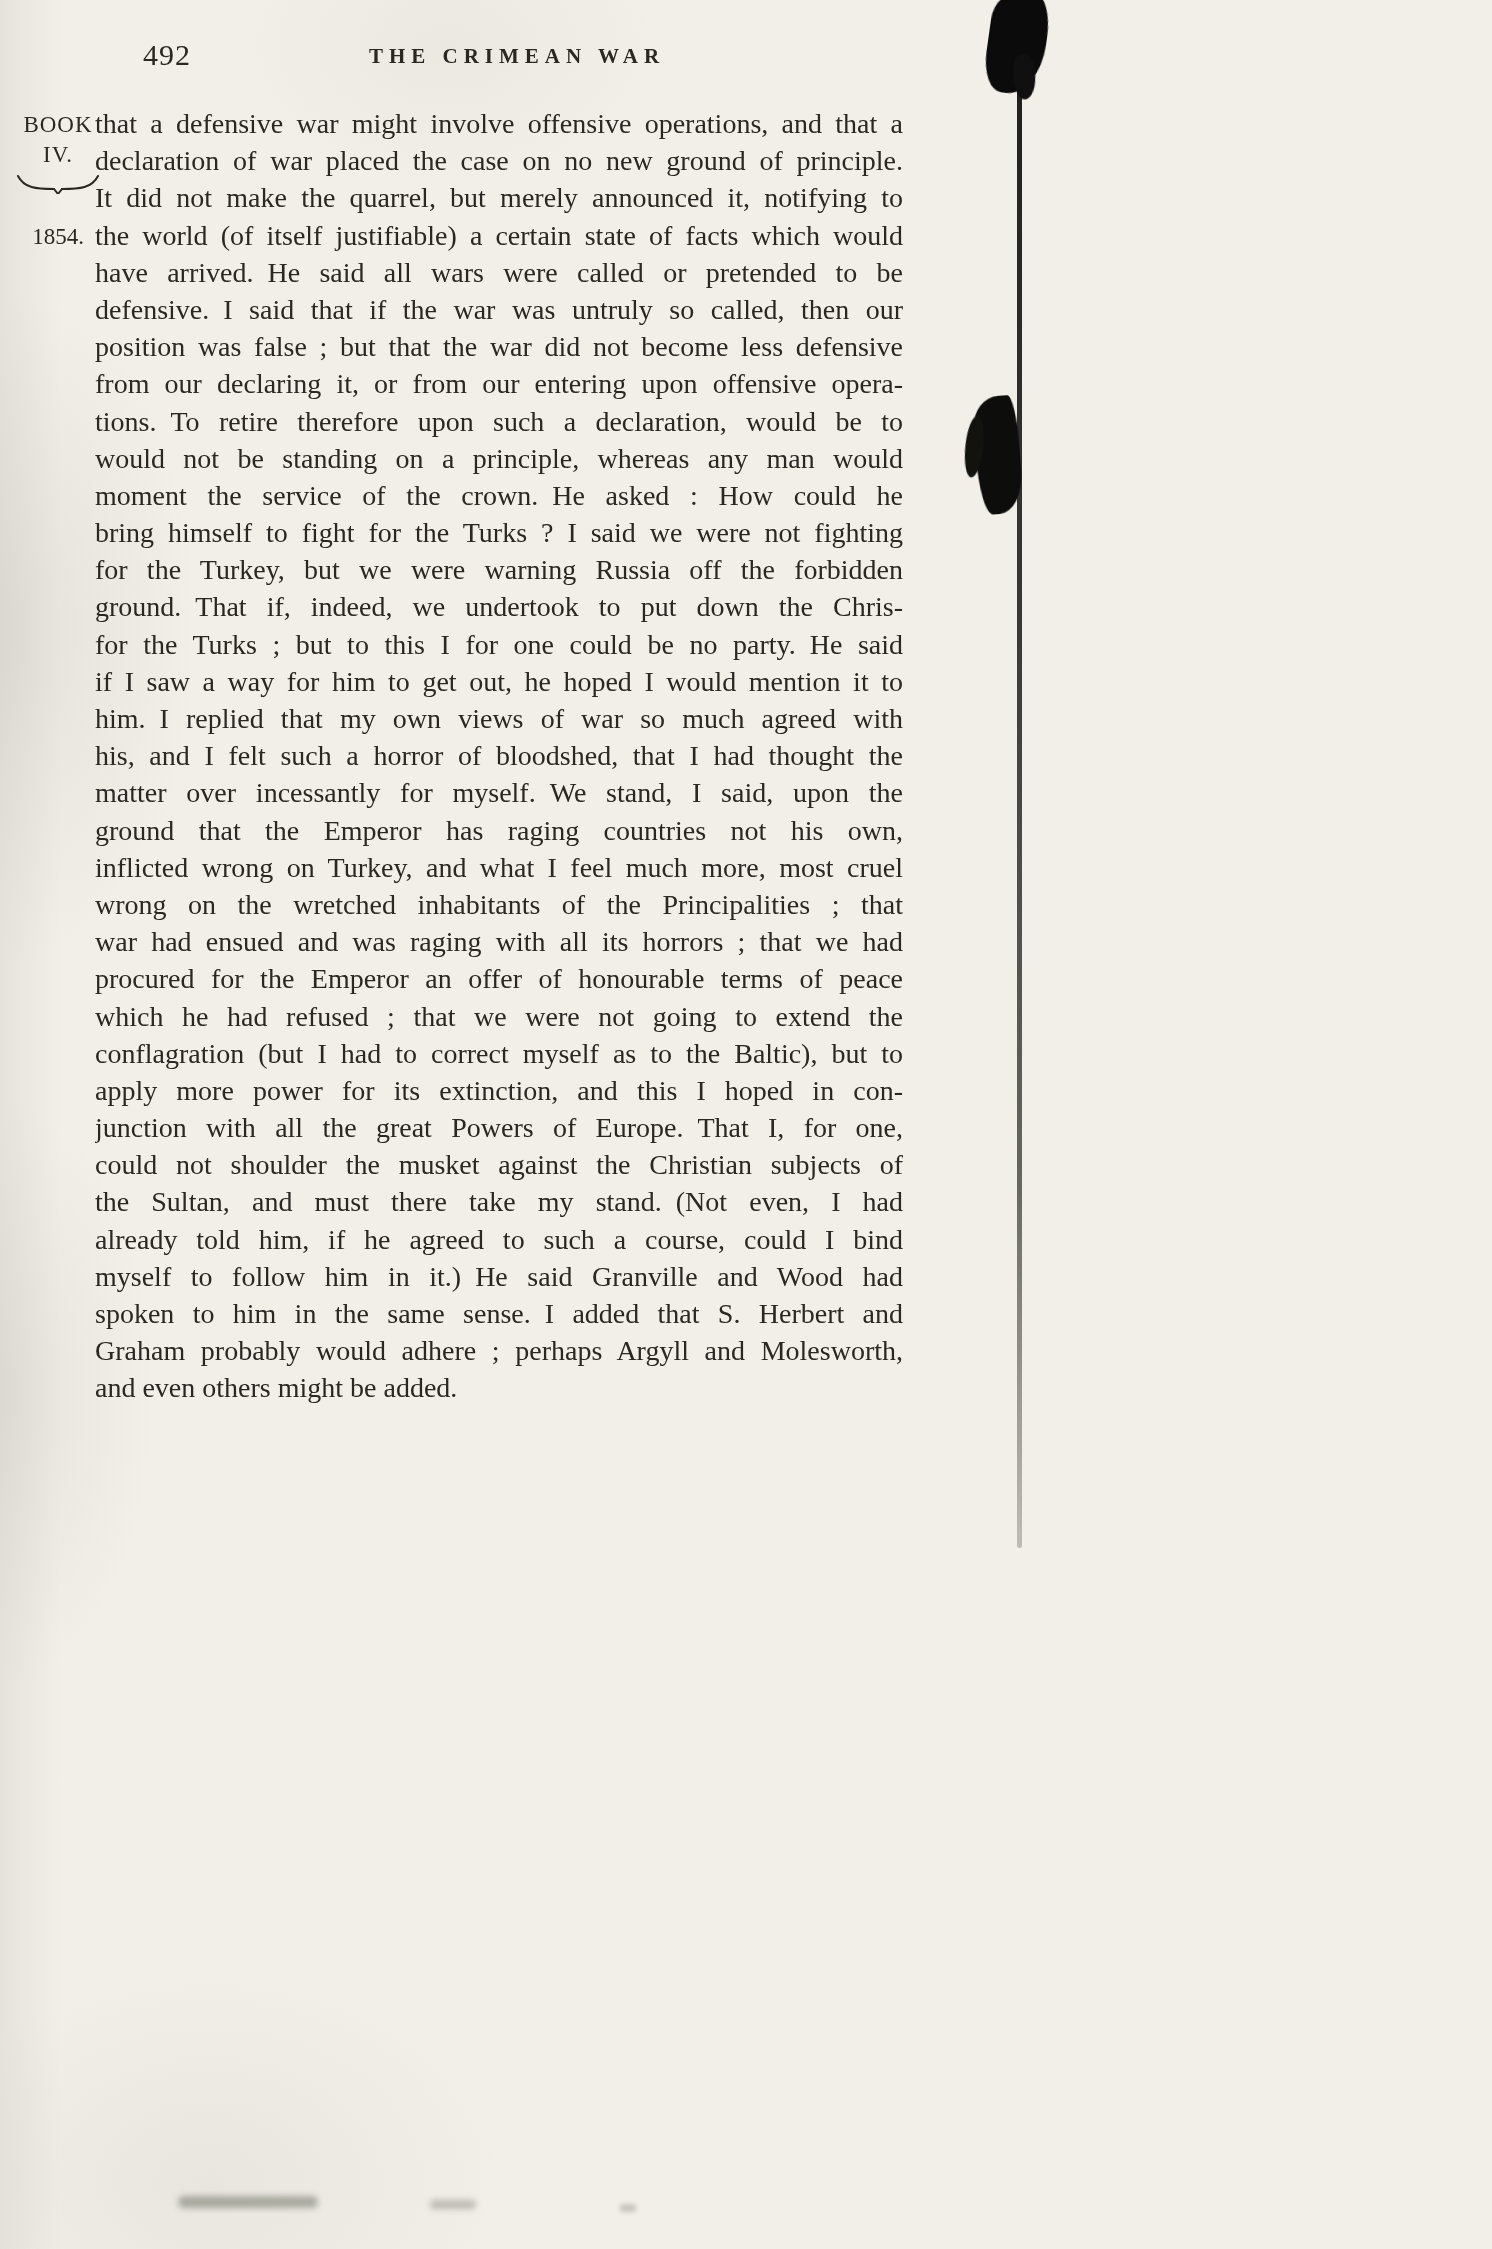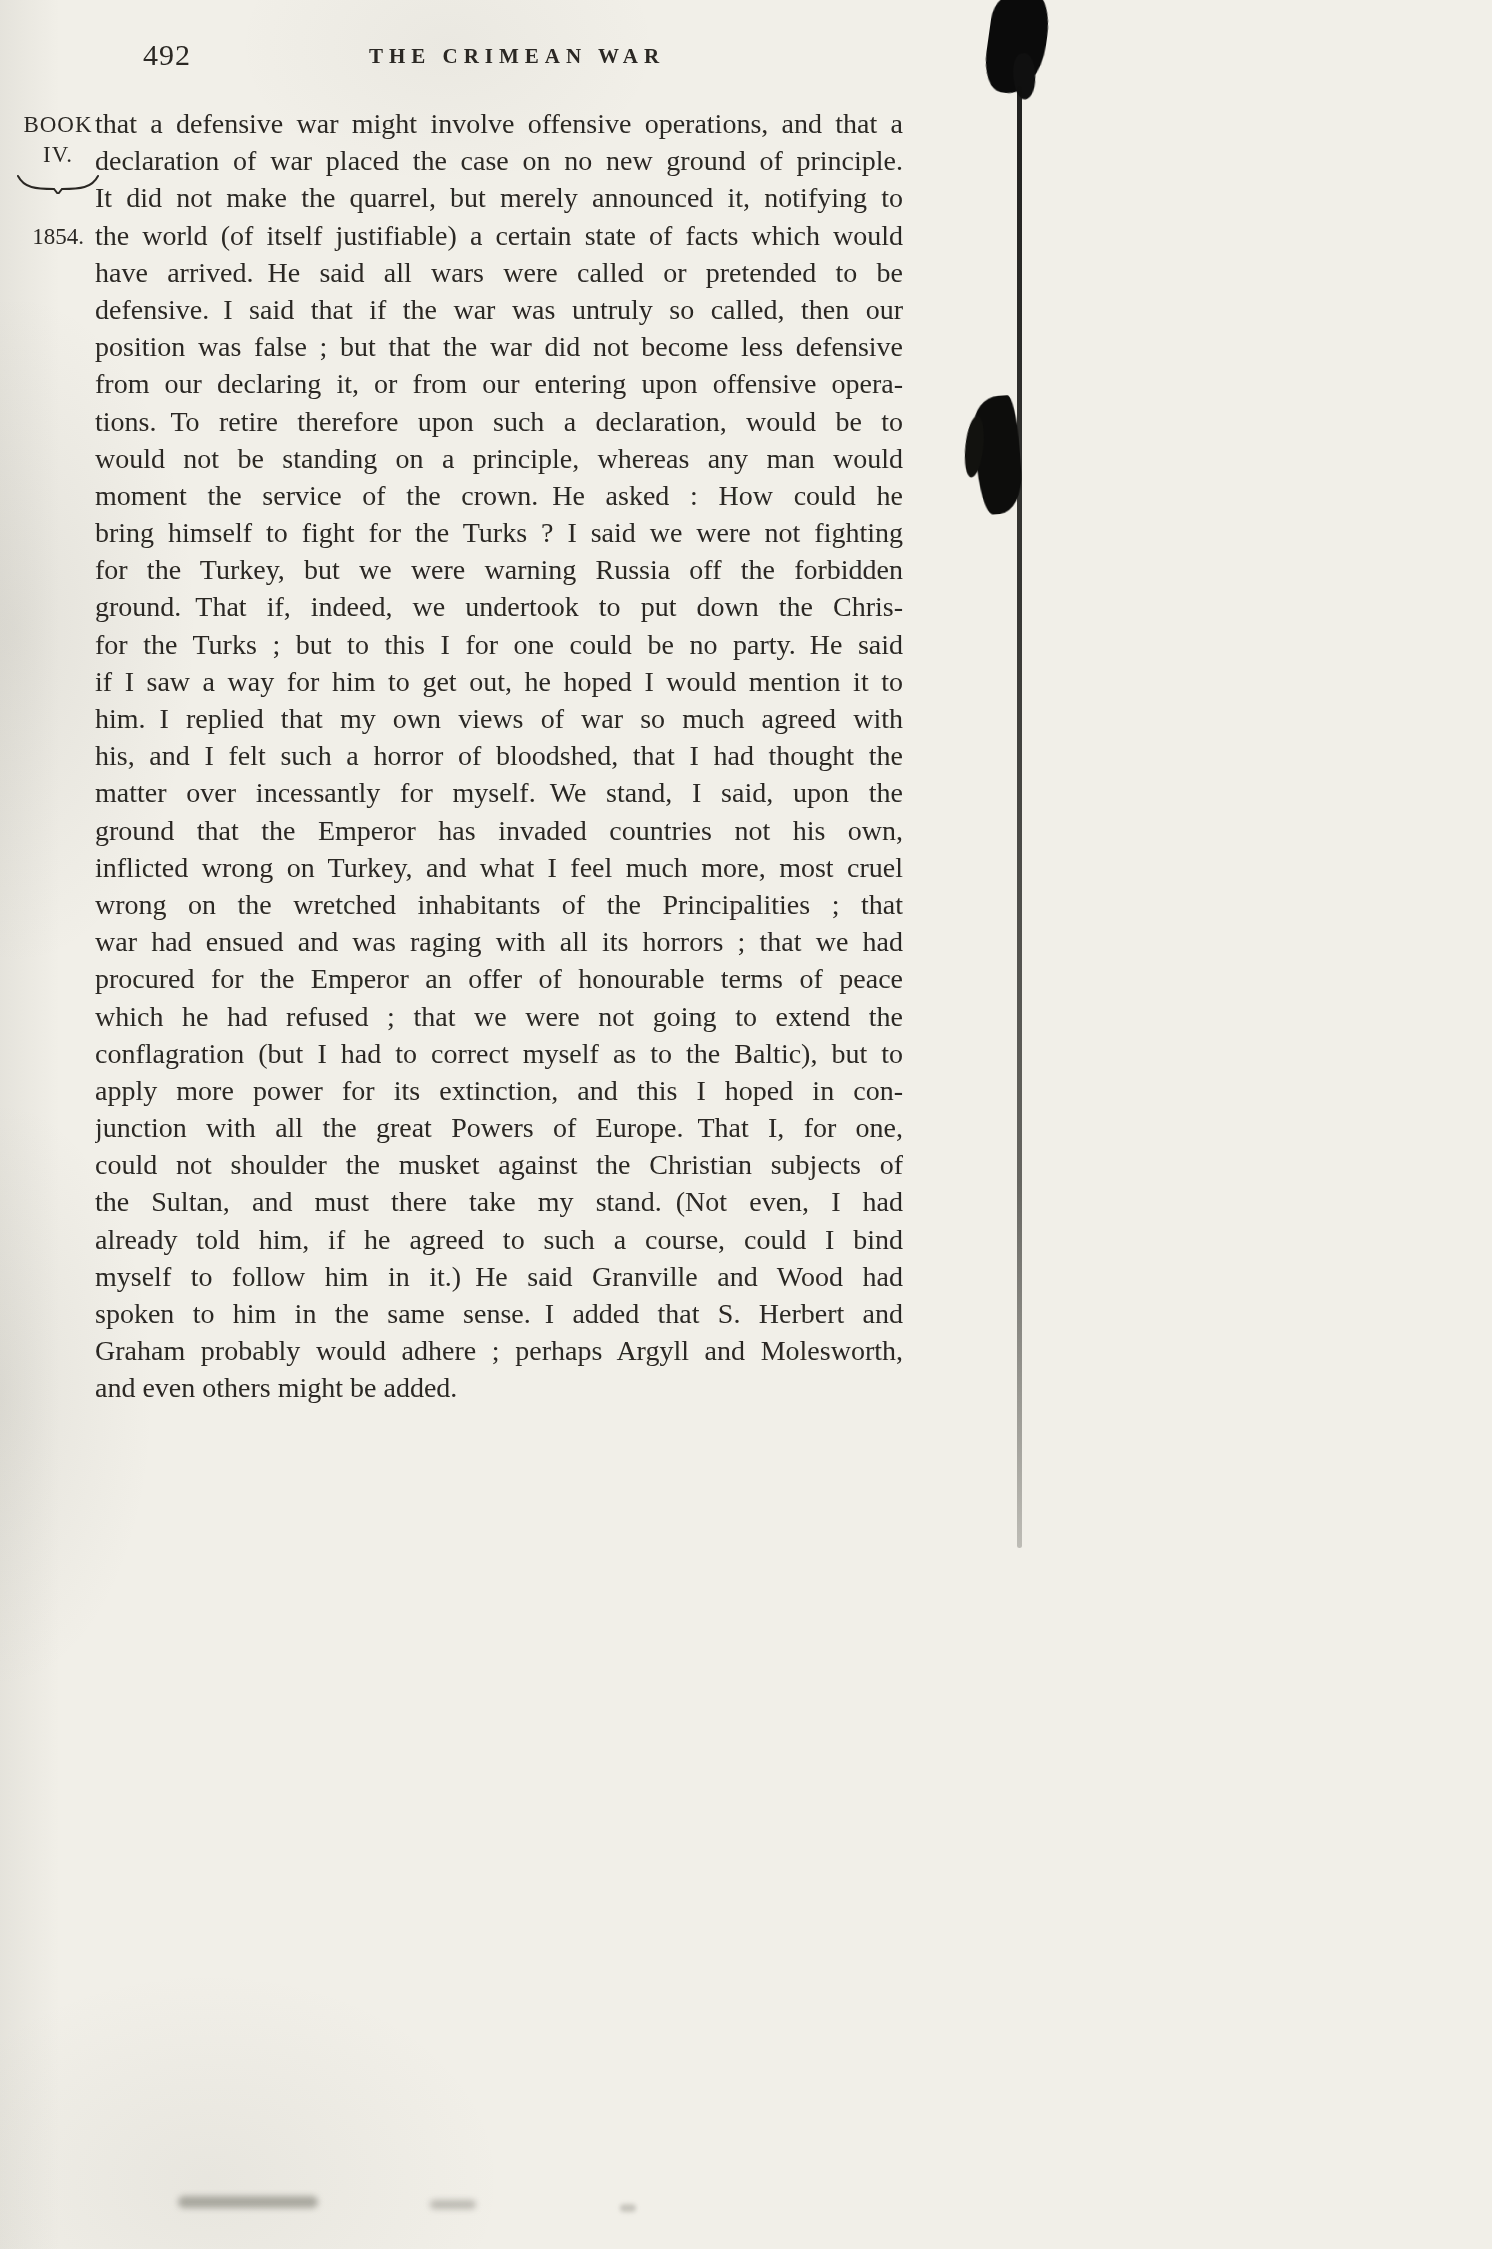--- a/index.html
+++ b/index.html
@@ -178,21 +178,21 @@
       <div class="line">would not be standing on a principle, whereas any man would</div>
       <div class="line">moment the service of the crown. He asked : How could he</div>
       <div class="line">bring himself to fight for the Turks ? I said we were not fighting</div>
       <div class="line">for the Turkey, but we were warning Russia off the forbidden</div>
       <div class="line">ground. That if, indeed, we undertook to put down the Chris-</div>
       <div class="line">for the Turks ; but to this I for one could be no party. He said</div>
       <div class="line">if I saw a way for him to get out, he hoped I would mention it to</div>
       <div class="line">him. I replied that my own views of war so much agreed with</div>
       <div class="line">his, and I felt such a horror of bloodshed, that I had thought the</div>
       <div class="line">matter over incessantly for myself. We stand, I said, upon the</div>
-      <div class="line">ground that the Emperor has invaded countries not his own,</div>
+      <div class="line">ground that the Emperor has raging countries not his own,</div>
       <div class="line">inflicted wrong on Turkey, and what I feel much more, most cruel</div>
       <div class="line">wrong on the wretched inhabitants of the Principalities ; that</div>
       <div class="line">war had ensued and was raging with all its horrors ; that we had</div>
       <div class="line">procured for the Emperor an offer of honourable terms of peace</div>
       <div class="line">which he had refused ; that we were not going to extend the</div>
       <div class="line">conflagration (but I had to correct myself as to the Baltic), but to</div>
       <div class="line">apply more power for its extinction, and this I hoped in con-</div>
       <div class="line">junction with all the great Powers of Europe. That I, for one,</div>
       <div class="line">could not shoulder the musket against the Christian subjects of</div>
       <div class="line">the Sultan, and must there take my stand. (Not even, I had</div>

